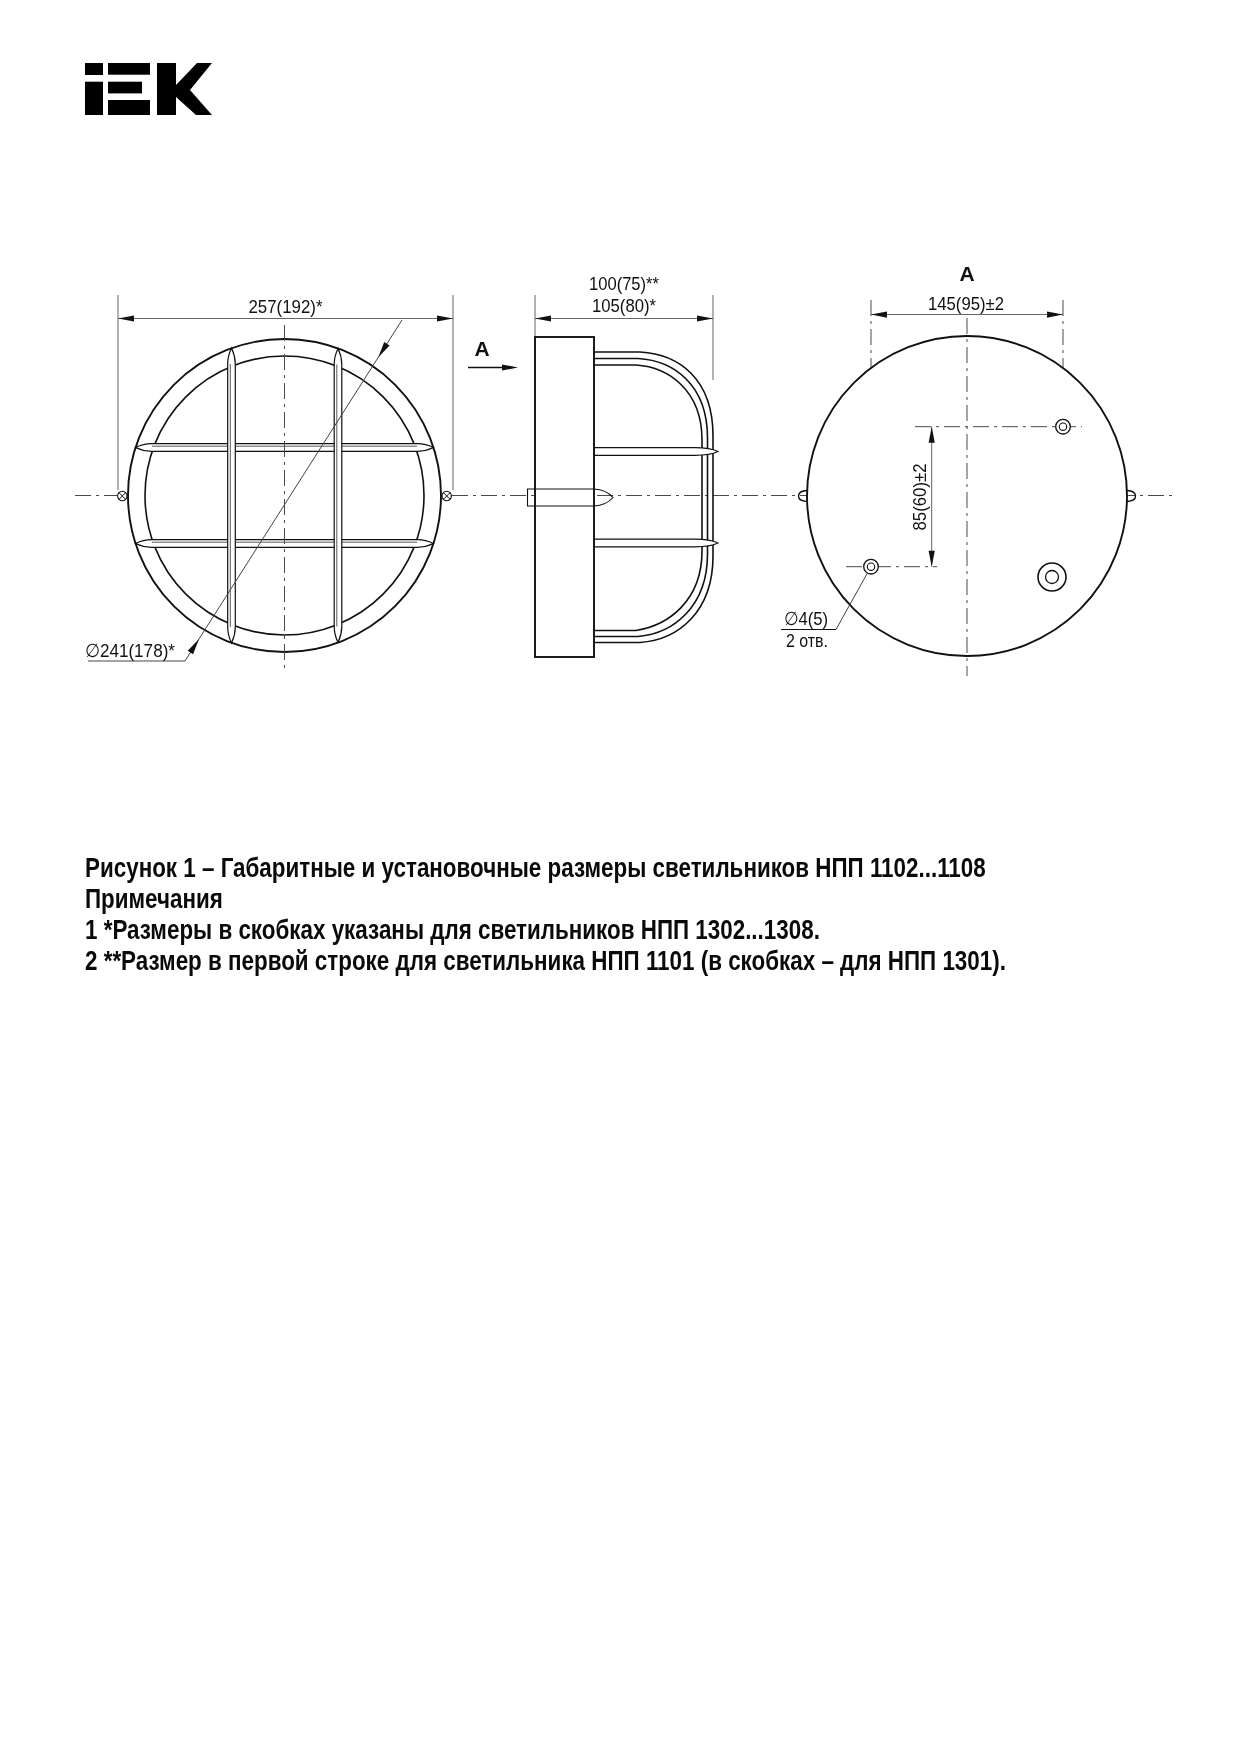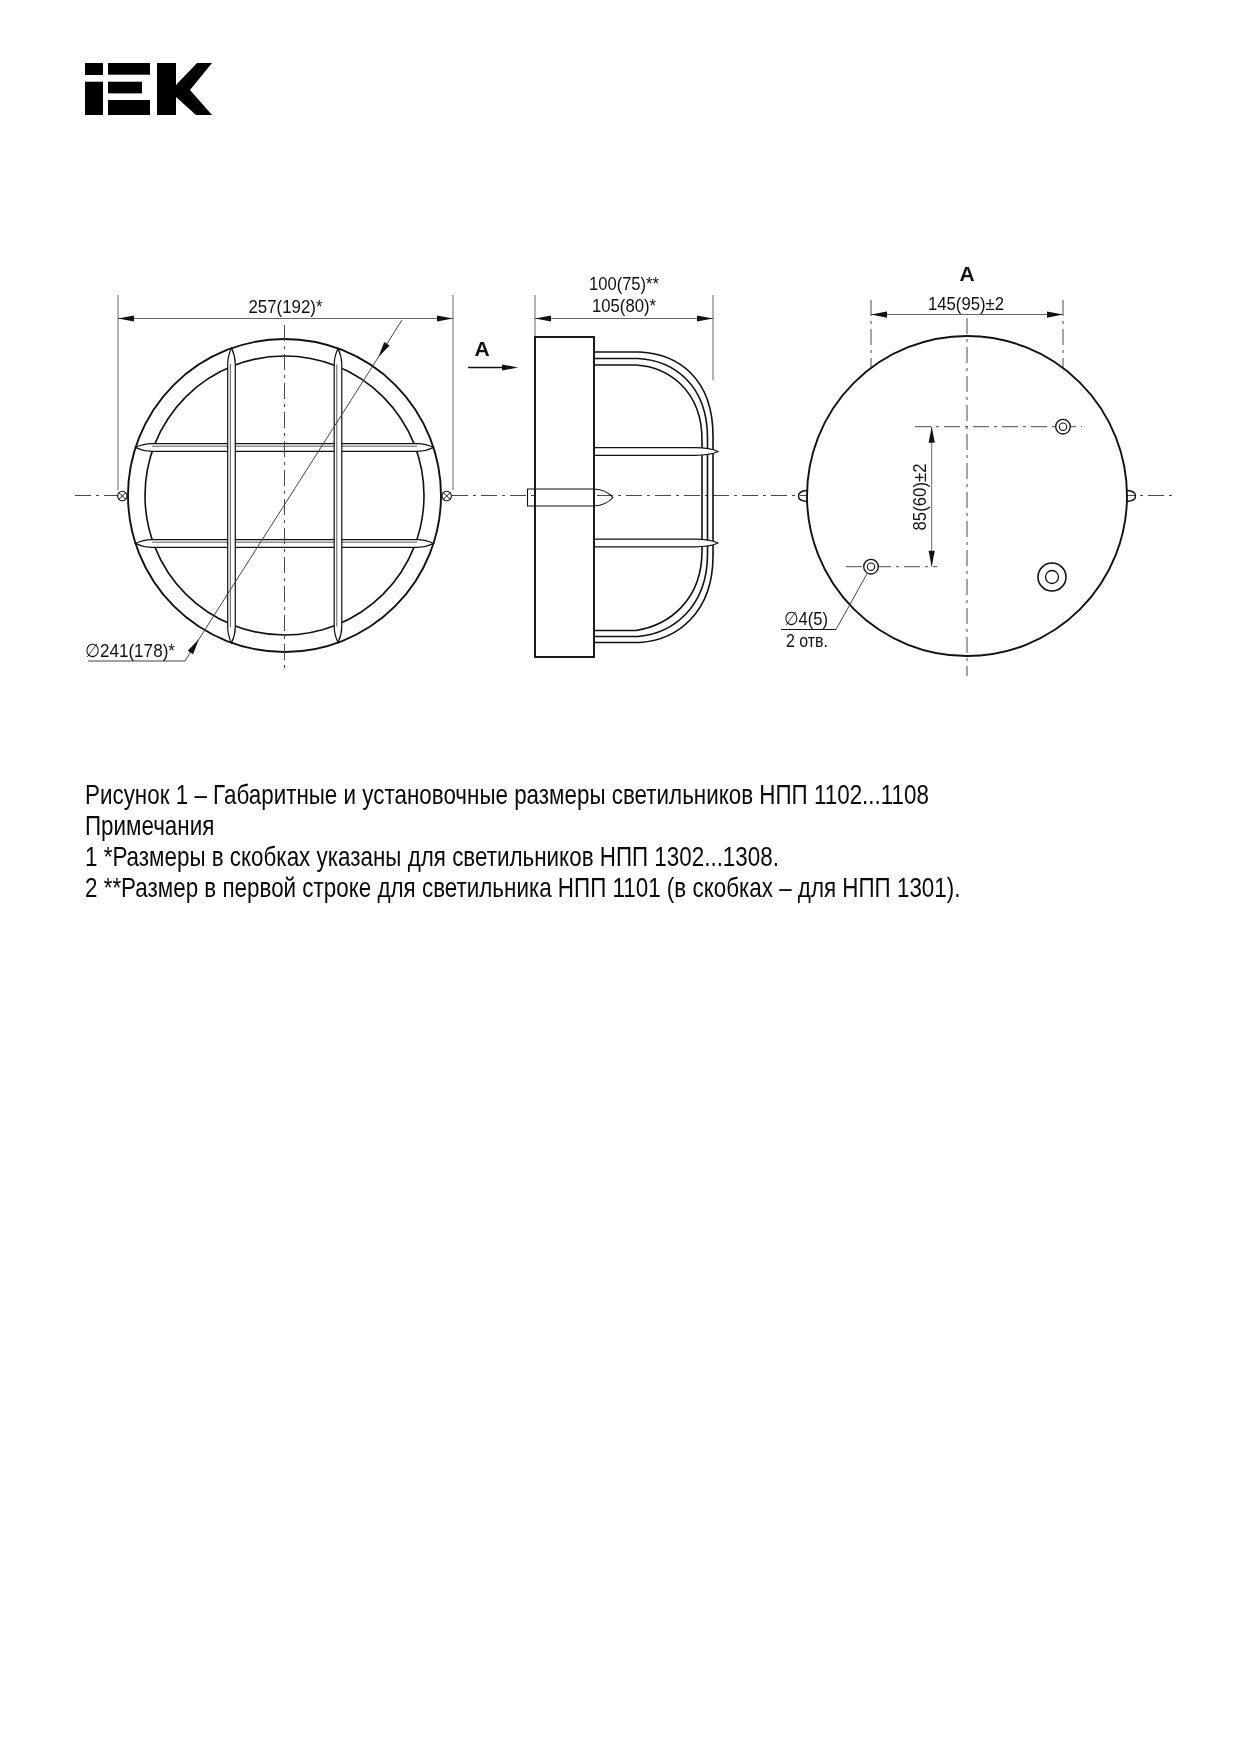--- a/index.html
+++ b/index.html
@@ -12,23 +12,24 @@
     overflow:hidden;
   }
   svg{position:absolute;top:0;left:0;}
   svg text{
     font-family:"Liberation Sans","DejaVu Sans",sans-serif;
     fill:#111;
   }
   .dim-txt{font-size:19px;}
   .view-txt{font-size:21px;font-weight:bold;}
   .caption{
-    position:absolute;left:85px;top:779px;
+    position:absolute;left:85px;top:852px;
     font-size:28px;line-height:31px;color:#0a0a0a;
     white-space:nowrap;
+    font-weight:bold;
   }
   .caption .ln{display:block;transform:scaleX(0.80);transform-origin:left center;}
   .sr{position:absolute;width:1px;height:1px;overflow:hidden;clip:rect(0 0 0 0);}
 </style>
 </head>
 <body>
 
 <div class="page">
   <span class="sr">IEK</span>
 

